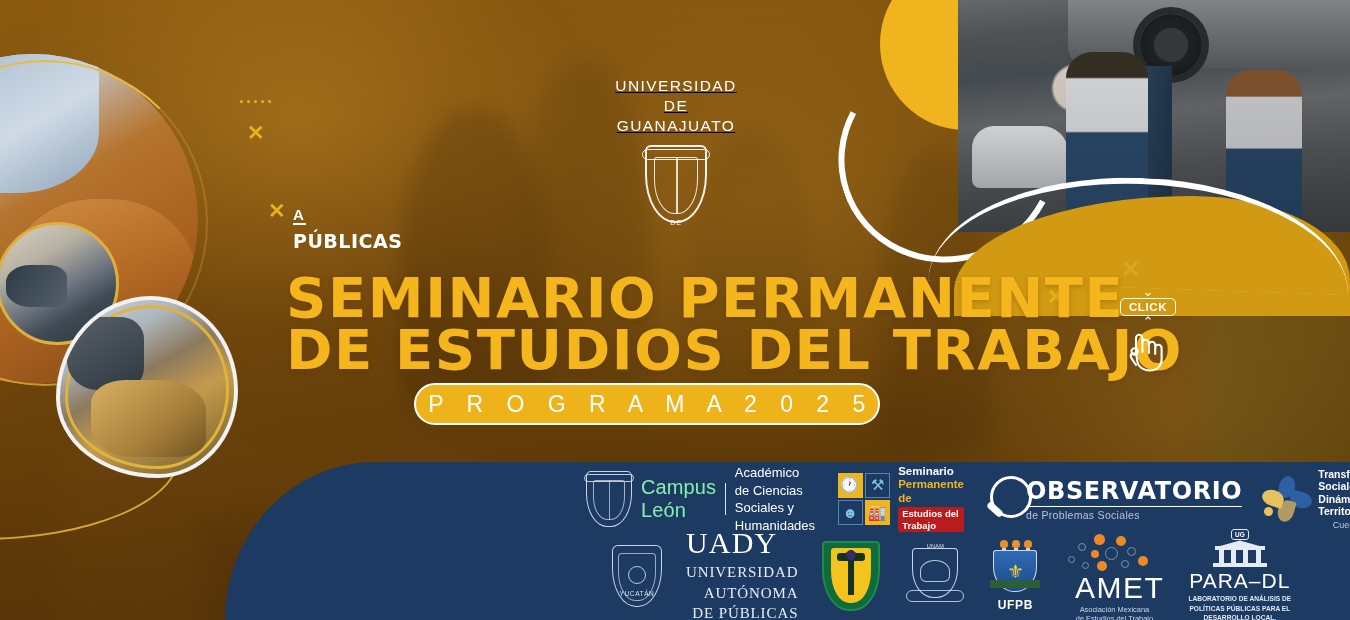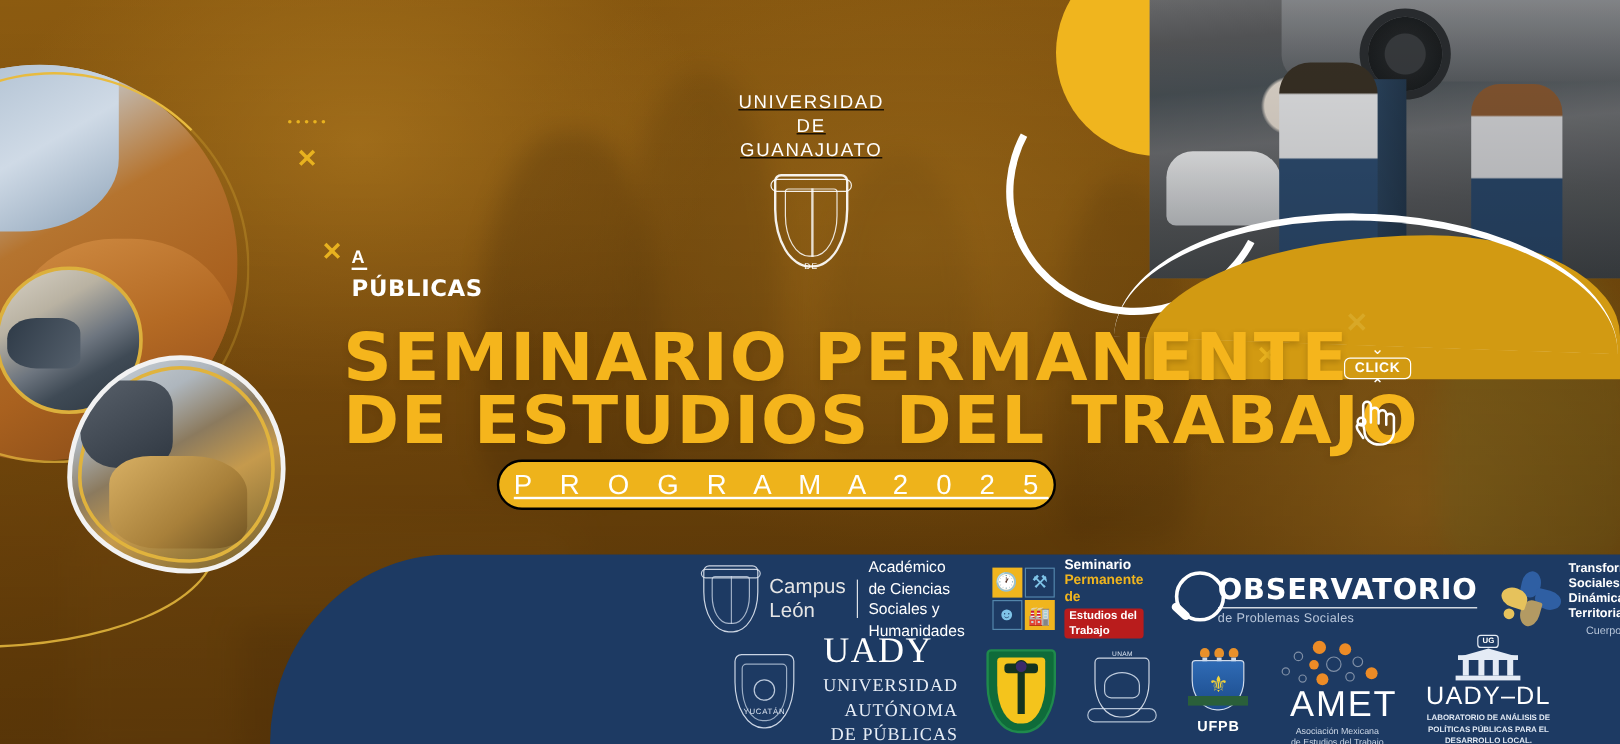--- a/index.html
+++ b/index.html
@@ -197,29 +197,28 @@
     text-shadow: 0 2px 5px rgba(80,50,0,.28);
     white-space: nowrap;
   }
   .title-l1 { top: 272px; }
   .title-l2 { top: 324px; }
 
   .programa-pill {
     position: absolute; left: 414px; top: 383px;
     width: 466px; height: 42px;
     background: #eeb31b;
-    border: 2px solid #000000;
+    border: 2px solid #ffffff;
     border-radius: 24px;
     color: #ffffff;
     font-size: 23px;
     letter-spacing: 8.5px;
     display: flex; align-items: center; justify-content: center;
     font-family: "Liberation Sans", sans-serif;
     text-indent: 8px;
-    text-decoration: underline;
   }
 
   
   .xmark { position: absolute; color: #e8b21f; font-size: 21px; font-weight: 600; line-height: 1; font-family: "Liberation Sans", sans-serif; }
   .dotrow { position: absolute; display: flex; gap: 4px; }
   .dotrow i { width: 3px; height: 3px; background: #e8b21f; border-radius: 50%; display:block; }
   .dotcol { position: absolute; display: flex; flex-direction: column; gap: 4px; }
   .dotcol i { width: 3px; height: 3px; background: #e8b21f; border-radius: 50%; display:block; }
 
   
@@ -256,21 +255,21 @@
   .crest-sm { width: 46px; height: 56px; position: relative; flex: 0 0 auto; }
   .crest-sm .sh { position: absolute; inset: 0; border: 1.6px solid rgba(225,232,242,.9);
     border-radius: 5px 5px 46% 46% / 5px 5px 60% 60%; }
   .crest-sm .ih { position: absolute; left: 7px; right: 7px; top: 9px; bottom: 7px;
     border: 1.1px solid rgba(210,220,235,.75); border-radius: 3px 3px 44% 44% / 3px 3px 58% 58%; }
   .crest-sm .vd { position: absolute; left: 50%; top: 9px; bottom: 7px; width: 1.1px; background: rgba(210,220,235,.7); }
   .crest-sm .tb { position: absolute; left: -2px; right: -2px; top: 3px; height: 8px;
     border: 1.1px solid rgba(225,232,242,.85); border-radius: 5px; }
 
   .campus-text { display: flex; align-items: center; gap: 9px; margin-left: 9px; }
-  .campus-main { color: #e5e5e5; font-size: 17px; letter-spacing: .1px; }
+  .campus-main { color: #86efac; font-size: 20px; letter-spacing: .1px; }
   .campus-div { width: 1.4px; height: 32px; background: rgba(255,255,255,.85); }
   .campus-sub { color: #fff; font-size: 13px; line-height: 1.35; }
 
   
   .sem-logo { display:flex; align-items:center; gap:8px; }
   .sem-grid { display: grid; grid-template-columns: 25px 25px; grid-template-rows: 25px 25px; gap: 2.5px; }
   .sem-cell { position: relative; display:flex; align-items:center; justify-content:center; font-size: 15px; }
   .sc-y { background: #f0b51e; color: #1d3a63; }
   .sc-b { background: #1d3a63; color: #7fc4e8; border: 1px solid rgba(127,196,232,.55); }
   .sem-tx { line-height: 1.18; }
@@ -606,21 +605,21 @@
         <div class="lapp-roof"></div>
         <div class="lapp-arch"></div>
         <div class="lapp-cols">
             <i></i>
             <i></i>
             <i></i>
             <i></i>
           </div>
         <div class="lapp-base"></div>
       </div>
-      <div class="lapp-word">UADY–DL</div>
+      <div class="lapp-word">PARA–DL</div>
       <div class="lapp-sub">
         <div>LABORATORIO DE ANÁLISIS DE</div>
         <div>POLÍTICAS PÚBLICAS PARA EL</div>
         <div>DESARROLLO LOCAL.</div>
       </div>
     </div>
   </div>
 
 </div>
 

